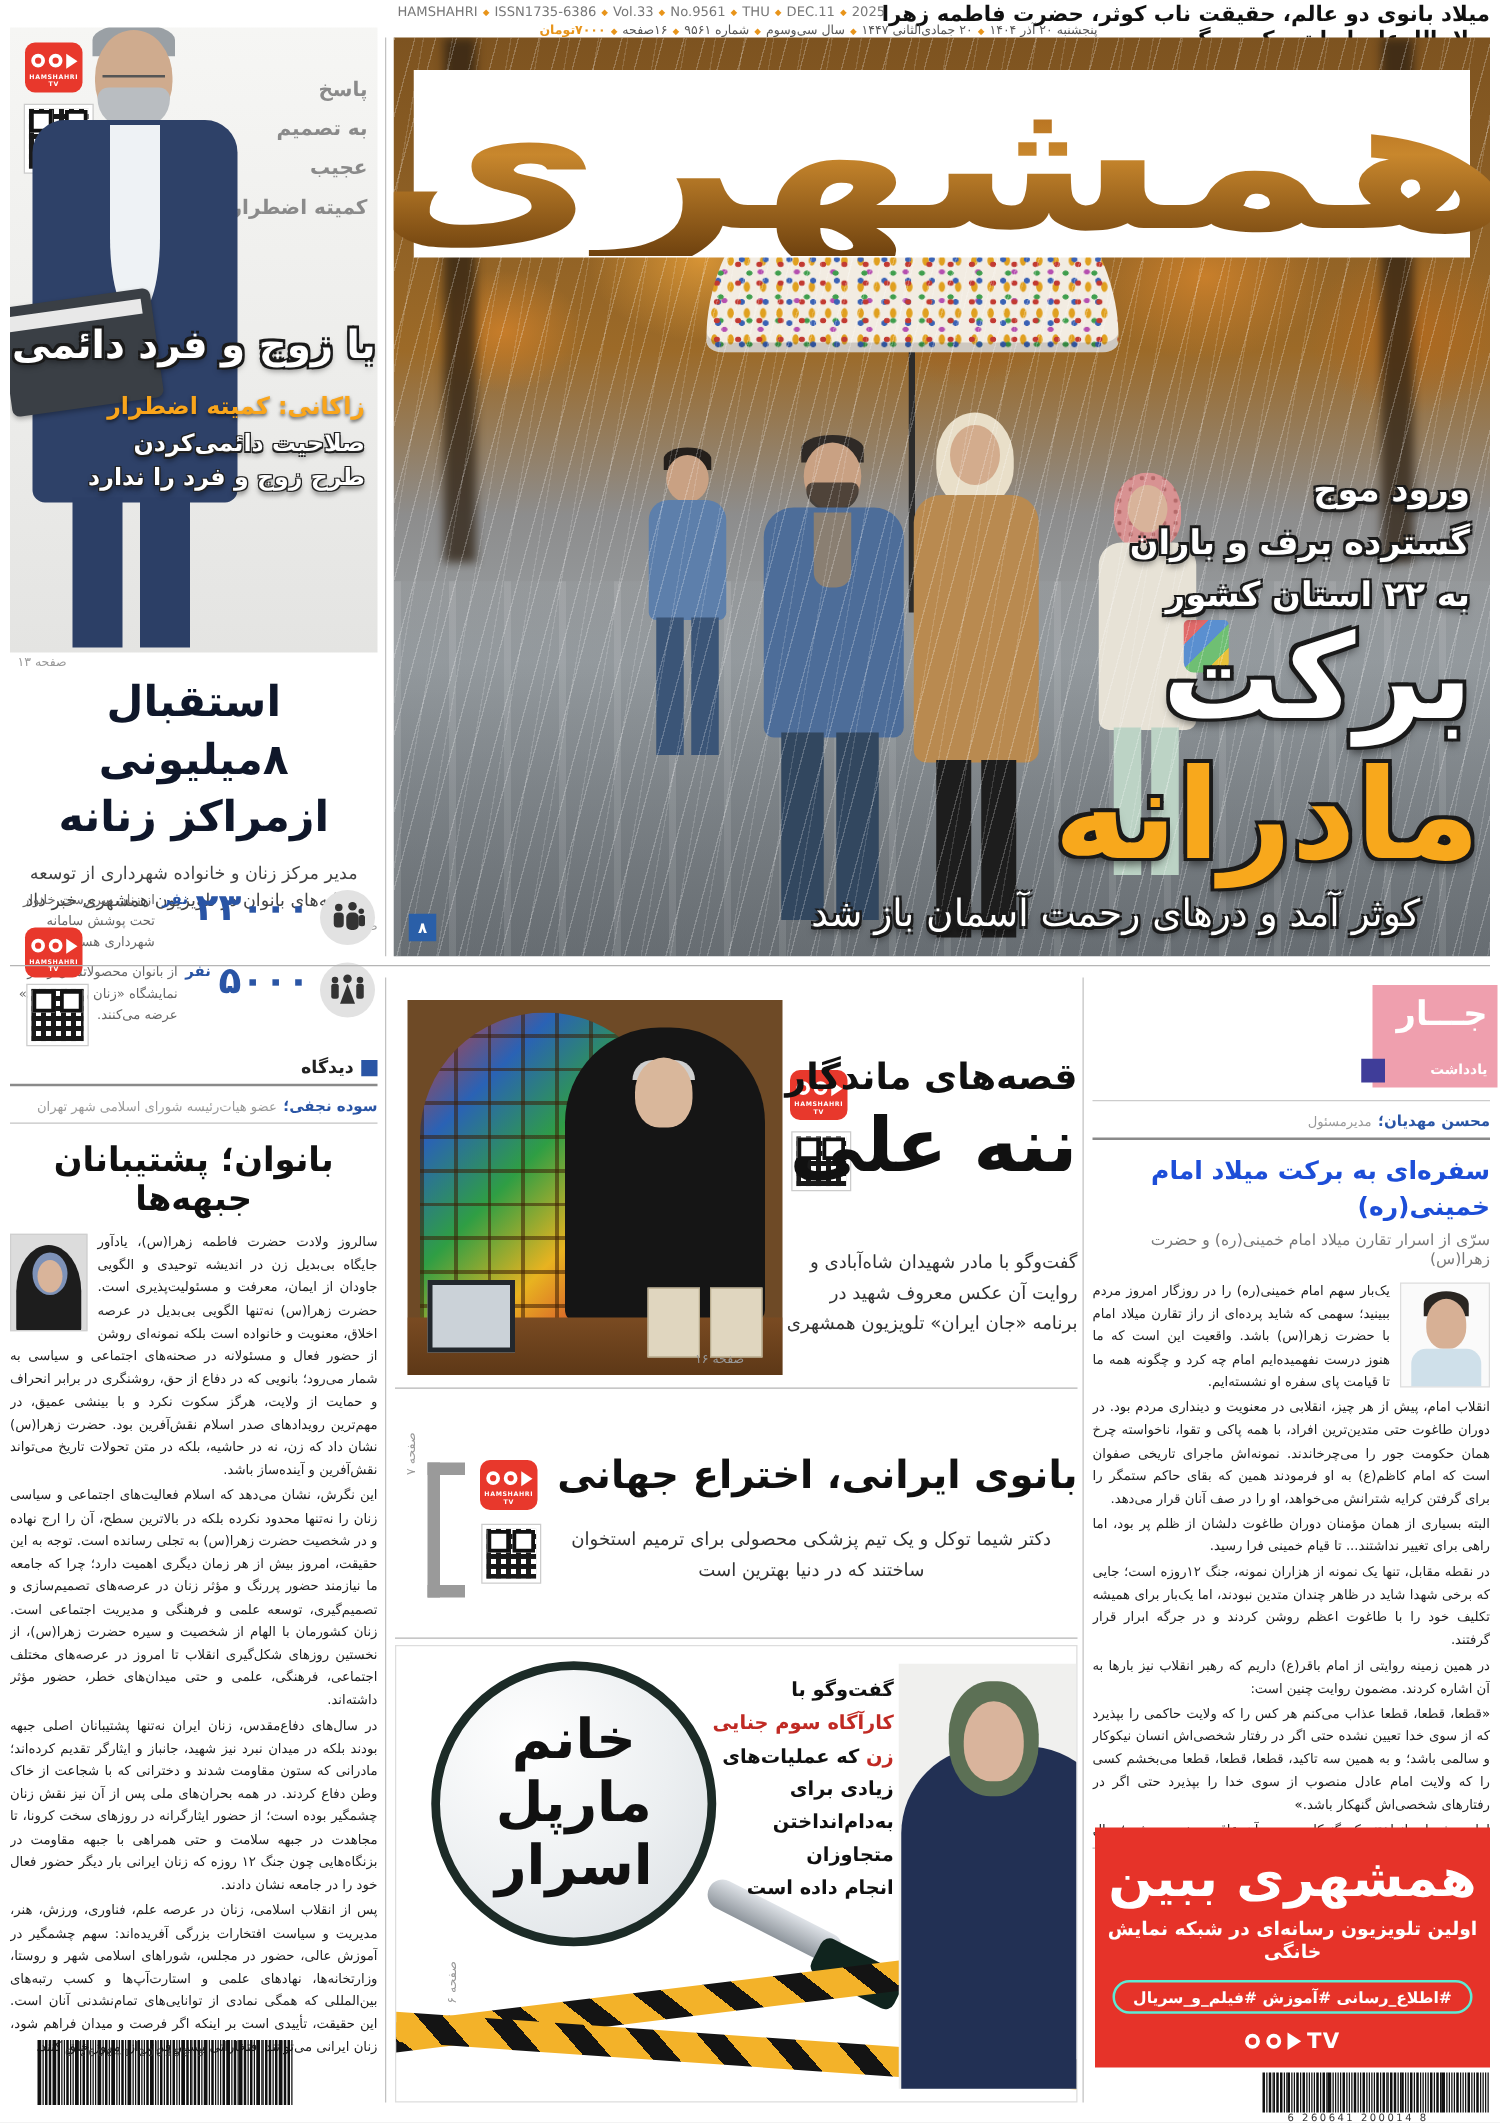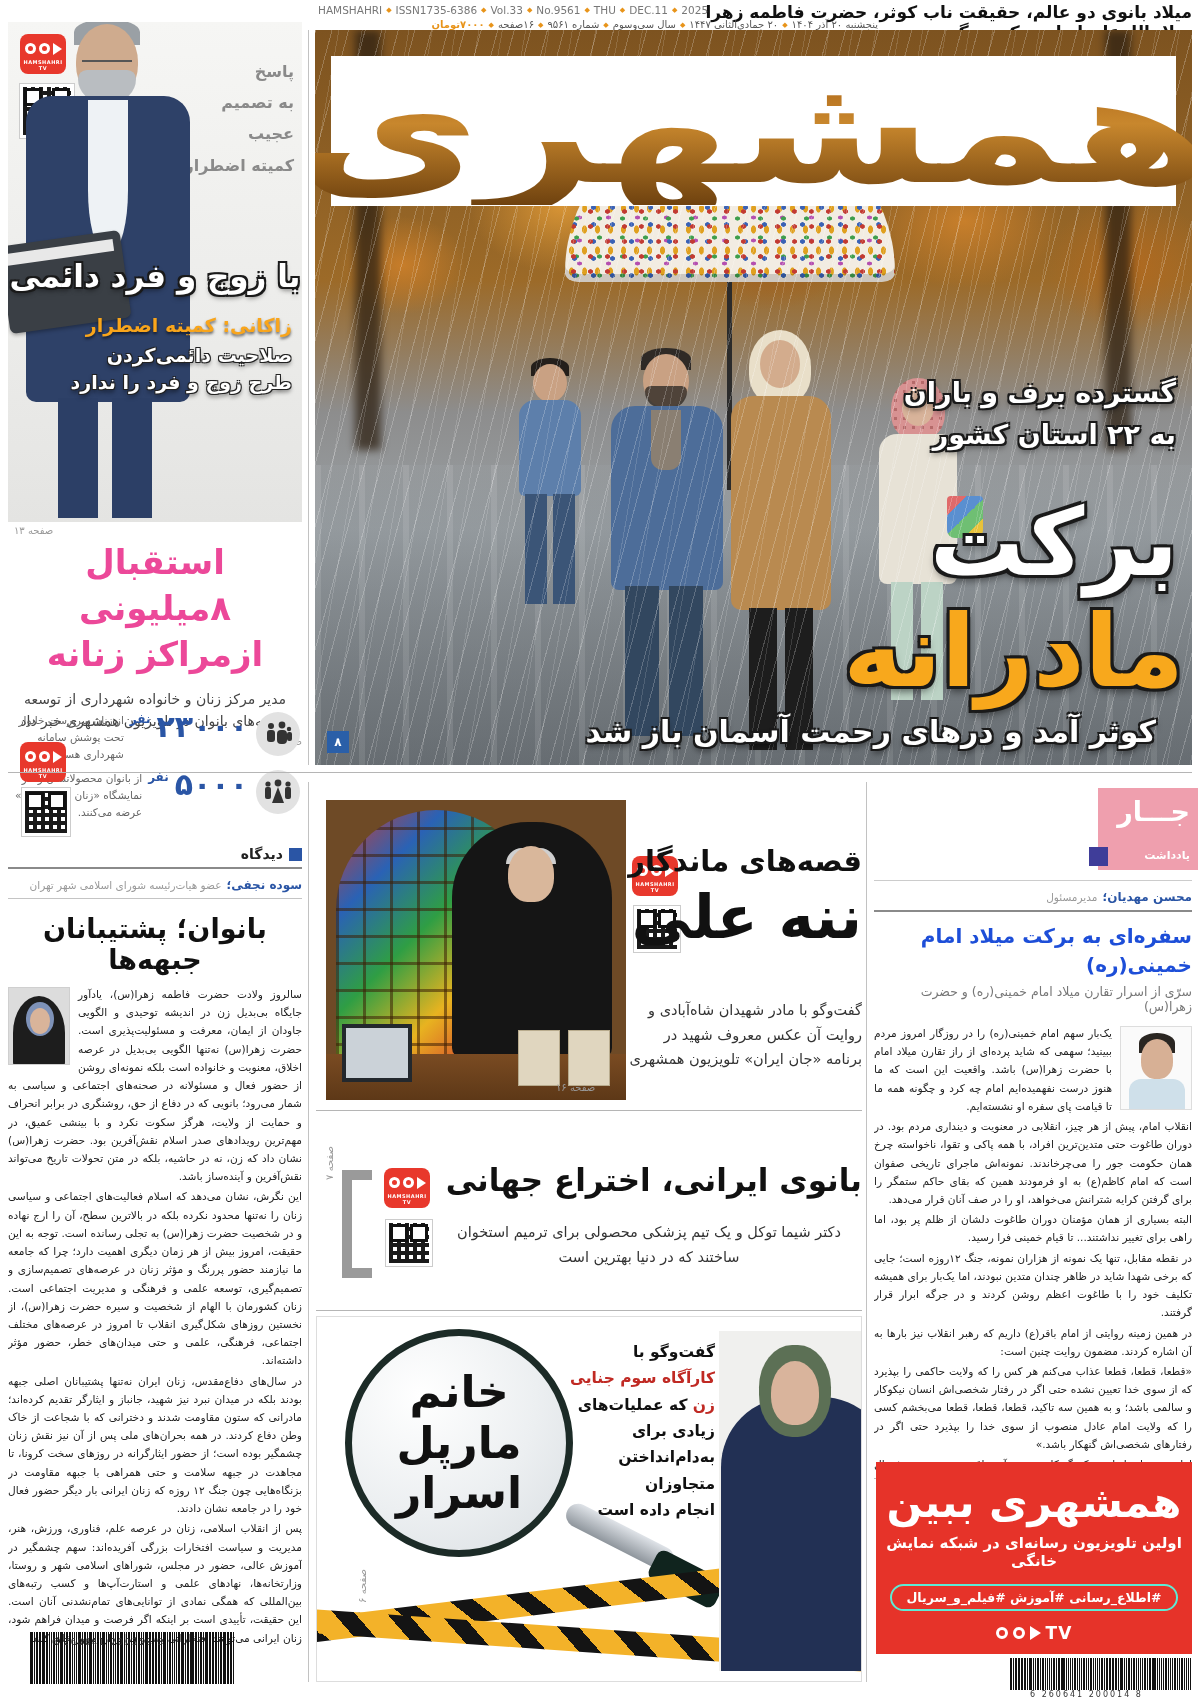--- a/index.html
+++ b/index.html
@@ -49,21 +49,21 @@
   .hl-yellow{left:0;right:0;top:183px;text-align:center;font-size:38px;font-weight:800;color:#f9a51b;
      text-shadow:-2px -2px 0 #fff,2px -2px 0 #fff,-2px 2px 0 #fff,2px 2px 0 #fff,3px 4px 5px rgba(0,0,0,.4);}
   .hl-white{left:0;right:0;top:236px;text-align:center;font-size:31px;font-weight:800;color:#fff;
      text-shadow:-2px -2px 0 #1a1a1a,2px -2px 0 #1a1a1a,-2px 2px 0 #1a1a1a,2px 2px 0 #1a1a1a,0 3px 5px rgba(0,0,0,.5);}
   .quote-lead{right:10px;top:292px;font-size:19px;font-weight:800;color:#f9a51b;text-shadow:0 2px 3px rgba(0,0,0,.6);}
   .quote-lines{right:10px;top:320px;text-align:right;font-size:19px;font-weight:800;color:#fff;line-height:1.4;
      text-shadow:-1px -1px 0 #222,1px -1px 0 #222,-1px 1px 0 #222,1px 1px 0 #222,0 3px 4px rgba(0,0,0,.5);}
   .pagemark{font-size:10px;color:#999;}
   
   .story2{left:8px;top:540px;width:294px;}
-  .story2 h2{margin:0;text-align:center;font-size:34px;line-height:1.35;font-weight:800;color:#ec4899;}
+  .story2 h2{margin:0;text-align:center;font-size:34px;line-height:1.35;font-weight:800;color:#0f172a;}
   .story2 .sub{margin-top:10px;text-align:center;font-size:14px;color:#444;line-height:1.6;}
   .stats{left:8px;top:712px;width:294px;}
   .stat-row{position:relative;direction:rtl;display:flex;align-items:flex-start;margin-bottom:8px;padding-right:2px;}
   .stat-icon{width:44px;height:44px;background:#e2e2e2;border-radius:50%;flex:0 0 44px;display:flex;align-items:center;justify-content:center;margin-left:8px;}
   .stat-num{color:#2a55a5;font-weight:800;font-size:30px;line-height:1;margin-left:6px;}
   .stat-unit{color:#2a55a5;font-weight:bold;font-size:12px;display:block;text-align:left;}
   .stat-text{font-size:10.5px;color:#666;line-height:1.6;width:140px;text-align:right;}
   
   .didgah{left:8px;top:846px;width:294px;}
   .sec-head{direction:rtl;display:flex;align-items:center;border-bottom:2px solid #8a8a8a;padding-bottom:5px;}
@@ -145,21 +145,21 @@
   .girl .leg1,.girl .leg2{position:absolute;top:204px;width:22px;height:118px;background:#bcd3c5;}
   .girl .leg1{left:28px;} .girl .leg2{left:58px;}
   .girl .bag{position:absolute;left:84px;top:118px;width:36px;height:42px;border-radius:4px 4px 8px 8px;
      background:linear-gradient(135deg,#e06a6a 0 25%,#5a8fd0 25% 50%,#6fbf73 50% 75%,#e8c23a 75% 100%);}
   .hero-kicker{position:absolute;right:16px;top:342px;text-align:right;font-size:27px;font-weight:800;color:#fff;line-height:1.55;
      text-shadow:-2px -2px 0 #1a1a1a,2px -2px 0 #1a1a1a,-2px 2px 0 #1a1a1a,2px 2px 0 #1a1a1a,0 3px 6px rgba(0,0,0,.6);}
   .hero-hw{position:absolute;right:14px;top:466px;font-size:94px;font-weight:800;color:#fff;line-height:1;
      text-shadow:-3px -3px 0 #1a1a1a,3px -3px 0 #1a1a1a,-3px 3px 0 #1a1a1a,3px 3px 0 #1a1a1a,0 5px 8px rgba(0,0,0,.55);}
   .hero-hy{position:absolute;right:8px;top:572px;font-size:100px;font-weight:800;color:#f8a81c;line-height:1;
      text-shadow:-3px -3px 0 #1a1a1a,3px -3px 0 #1a1a1a,-3px 3px 0 #1a1a1a,3px 3px 0 #1a1a1a,0 5px 8px rgba(0,0,0,.55);}
-  .hero-cap{position:absolute;right:36px;bottom:16px;font-size:30px;font-weight:700;color:#fff;
+  .hero-cap{position:absolute;right:56px;bottom:16px;font-size:30px;font-weight:400;color:#fff;
      text-shadow:-2px -2px 0 #1a1a1a,2px -2px 0 #1a1a1a,-2px 2px 0 #1a1a1a,2px 2px 0 #1a1a1a,0 4px 6px rgba(0,0,0,.6);}
   .badge8{position:absolute;left:12px;bottom:12px;width:22px;height:22px;background:#2a5fa8;color:#fff;font-size:12px;font-weight:bold;display:flex;align-items:center;justify-content:center;}
   
   .naneali{left:316px;top:786px;width:546px;height:318px;}
   .na-photo{position:absolute;left:10px;top:14px;width:300px;height:300px;background:#6e4a26;padding:8px;overflow:hidden;}
   .na-glass{position:absolute;left:10px;top:10px;width:200px;height:290px;border-radius:100px 100px 0 0;
      background:repeating-linear-gradient(0deg,rgba(60,30,5,.55) 0 3px,transparent 3px 27px),
                 repeating-linear-gradient(90deg,rgba(60,30,5,.55) 0 3px,transparent 3px 27px),
                 linear-gradient(135deg,#d23b2e 0%,#2a62b5 22%,#2f9e44 42%,#e8b320 62%,#d23b2e 82%,#2a62b5 100%);}
   .na-woman{position:absolute;right:14px;bottom:42px;width:160px;height:236px;background:#151515;border-radius:76px 76px 10px 10px;}
@@ -386,20 +386,21 @@
         <div class="coat"></div>
         <div class="leg1"></div>
         <div class="leg2"></div>
         <div class="bag"></div>
       </div>
     <div class="rain"></div>
     <div class="masthead">
       <span>همشهری</span>
     </div>
     <div class="hero-kicker rtl">
+      <div>ورود موج</div>
       <div>گسترده برف و باران</div>
       <div>به ۲۲ استان کشور</div>
     </div>
     <div class="hero-hw rtl">برکت</div>
     <div class="hero-hy rtl">مادرانه</div>
     <div class="hero-cap rtl">کوثر آمد و درهای رحمت آسمان باز شد</div>
     <div class="badge8">۸</div>
   </div>
 
   <div class="abs hline" style="left:8px;top:772px;width:1184px;"></div>

